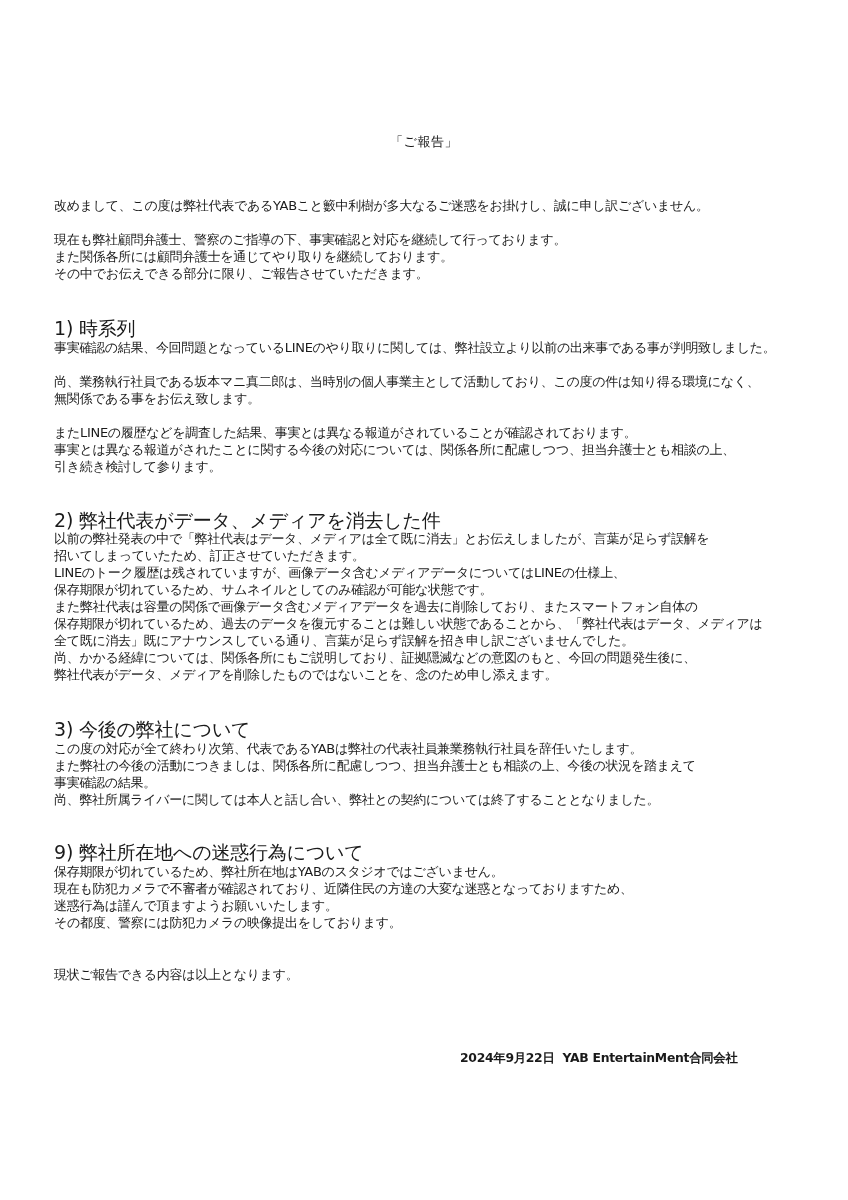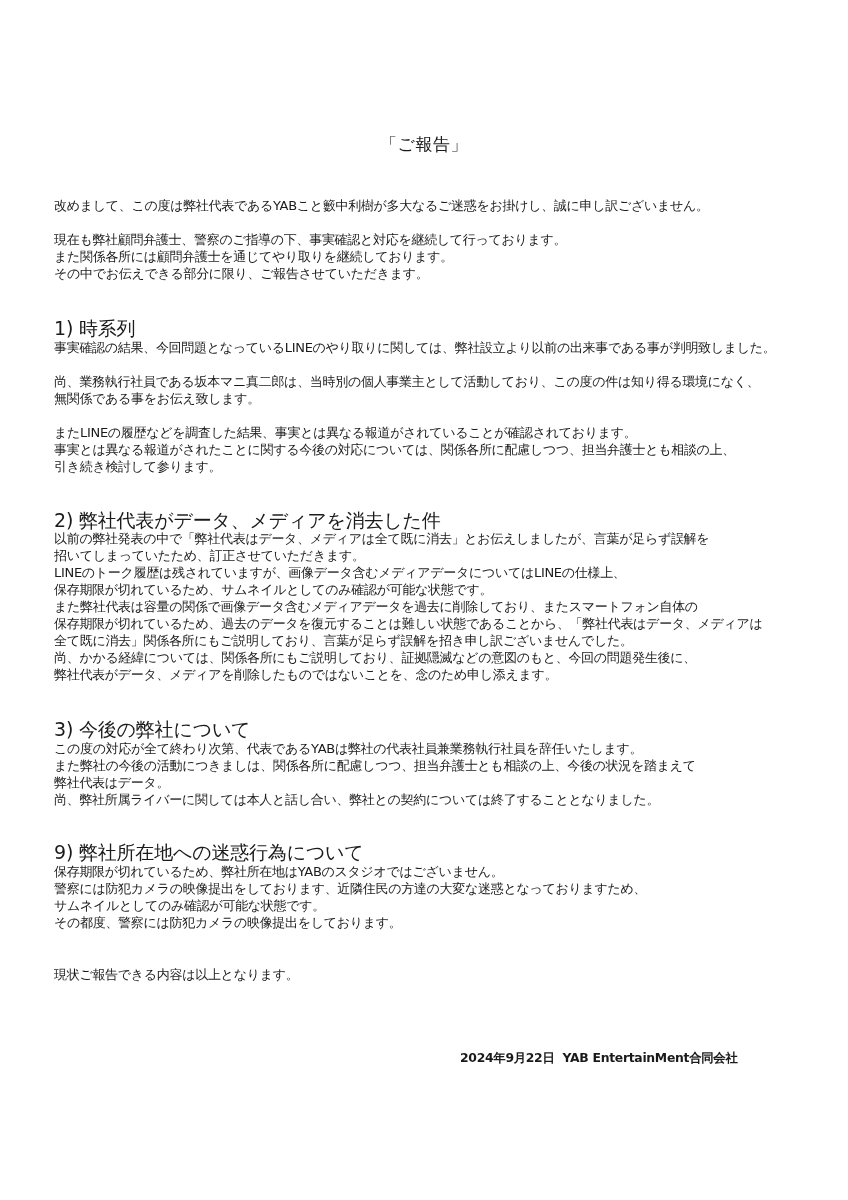--- a/index.html
+++ b/index.html
@@ -1,19 +1,19 @@
 <!DOCTYPE html>
 <html><head>
 <meta charset="utf-8">
 <style>
   html, body { margin: 0; padding: 0; background: #ffffff; }
   body { width: 848px; height: 1200px; position: relative; overflow: hidden;
          font-family: "DejaVu Sans", "Liberation Sans", sans-serif; color: #1a1a1a; }
   .title { position: absolute; top: 133px; left: 0; width: 848px; text-align: center;
-           font-size: 17px; letter-spacing: 0.5px; }
+           font-size: 13px; letter-spacing: 0.5px; }
   .line { position: absolute; left: 54px; font-size: 13px; white-space: nowrap;
           line-height: 17px; letter-spacing: -0.3px; transform-origin: left top; }
   .heading { position: absolute; left: 54px; font-size: 19px; white-space: nowrap;
              line-height: 20px; letter-spacing: -0.2px; }
   .footer { position: absolute; left: 460px; top: 1050px; font-size: 12.4px;
             white-space: nowrap; letter-spacing: -0.3px; font-weight: bold; }
 </style>
 </head>
 <body>
 
@@ -35,34 +35,34 @@
   <div class="line" style="top:441px">事実とは異なる報道がされたことに関する今後の対応については、関係各所に配慮しつつ、担当弁護士とも相談の上、</div>
   <div class="line" style="top:458px">引き続き検討して参ります。</div>
 
   <div class="heading" style="top:510px">2) 弊社代表がデータ、メディアを消去した件</div>
   <div class="line" style="top:530px">以前の弊社発表の中で「弊社代表はデータ、メディアは全て既に消去」とお伝えしましたが、言葉が足らず誤解を</div>
   <div class="line" style="top:547px">招いてしまっていたため、訂正させていただきます。</div>
   <div class="line" style="top:564px">LINEのトーク履歴は残されていますが、画像データ含むメディアデータについてはLINEの仕様上、</div>
   <div class="line" style="top:581px">保存期限が切れているため、サムネイルとしてのみ確認が可能な状態です。</div>
   <div class="line" style="top:598px">また弊社代表は容量の関係で画像データ含むメディアデータを過去に削除しており、またスマートフォン自体の</div>
   <div class="line" style="top:615px">保存期限が切れているため、過去のデータを復元することは難しい状態であることから、「弊社代表はデータ、メディアは</div>
-  <div class="line" style="top:632px">全て既に消去」関係各所にもご説明しており、言葉が足らず誤解を招き申し訳ございませんでした。</div>
+  <div class="line" style="top:632px">全て既に消去」既にアナウンスしている通り、言葉が足らず誤解を招き申し訳ございませんでした。</div>
   <div class="line" style="top:649px">尚、かかる経緯については、関係各所にもご説明しており、証拠隠滅などの意図のもと、今回の問題発生後に、</div>
   <div class="line" style="top:666px">弊社代表がデータ、メディアを削除したものではないことを、念のため申し添えます。</div>
 
   <div class="heading" style="top:719px">3) 今後の弊社について</div>
   <div class="line" style="top:740px">この度の対応が全て終わり次第、代表であるYABは弊社の代表社員兼業務執行社員を辞任いたします。</div>
   <div class="line" style="top:757px">また弊社の今後の活動につきましは、関係各所に配慮しつつ、担当弁護士とも相談の上、今後の状況を踏まえて</div>
-  <div class="line" style="top:774px">弊社代表はデータ。</div>
+  <div class="line" style="top:774px">事実確認の結果。</div>
   <div class="line" style="top:791px">尚、弊社所属ライバーに関しては本人と話し合い、弊社との契約については終了することとなりました。</div>
 
   <div class="heading" style="top:842px">9) 弊社所在地への迷惑行為について</div>
   <div class="line" style="top:863px">保存期限が切れているため、弊社所在地はYABのスタジオではございません。</div>
-  <div class="line" style="top:880px">警察には防犯カメラの映像提出をしております、近隣住民の方達の大変な迷惑となっておりますため、</div>
-  <div class="line" style="top:897px">サムネイルとしてのみ確認が可能な状態です。</div>
+  <div class="line" style="top:880px">現在も防犯カメラで不審者が確認されており、近隣住民の方達の大変な迷惑となっておりますため、</div>
+  <div class="line" style="top:897px">迷惑行為は謹んで頂ますようお願いいたします。</div>
   <div class="line" style="top:914px">その都度、警察には防犯カメラの映像提出をしております。</div>
 
   <div class="line" style="top:966px">現状ご報告できる内容は以上となります。</div>
 
   <div class="footer">
     <span>2024年9月22日</span>&nbsp;&nbsp;<span>YAB EntertainMent合同会社</span>
   </div>
 
 </div>
 

